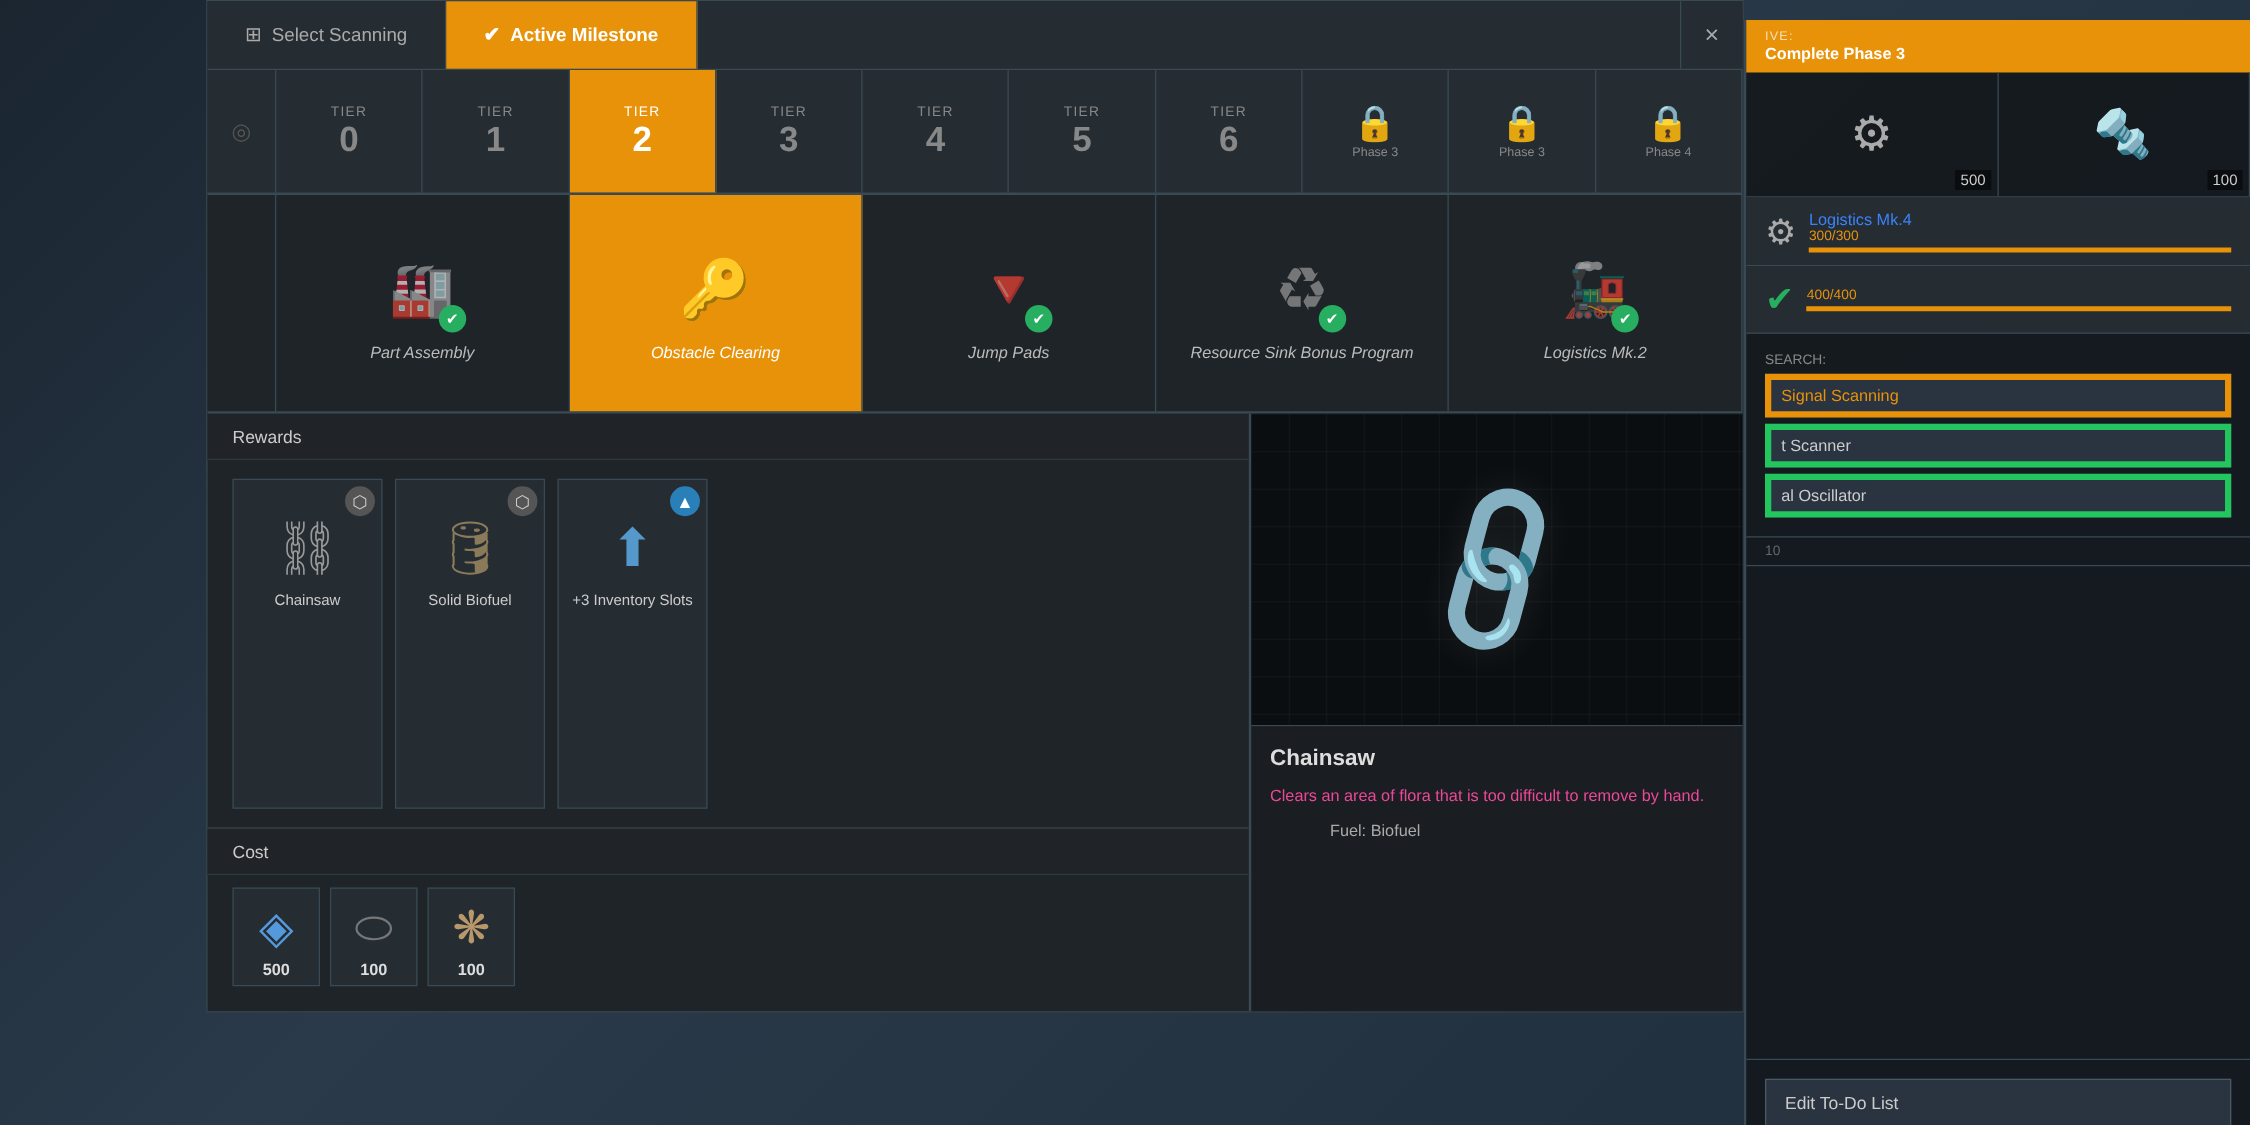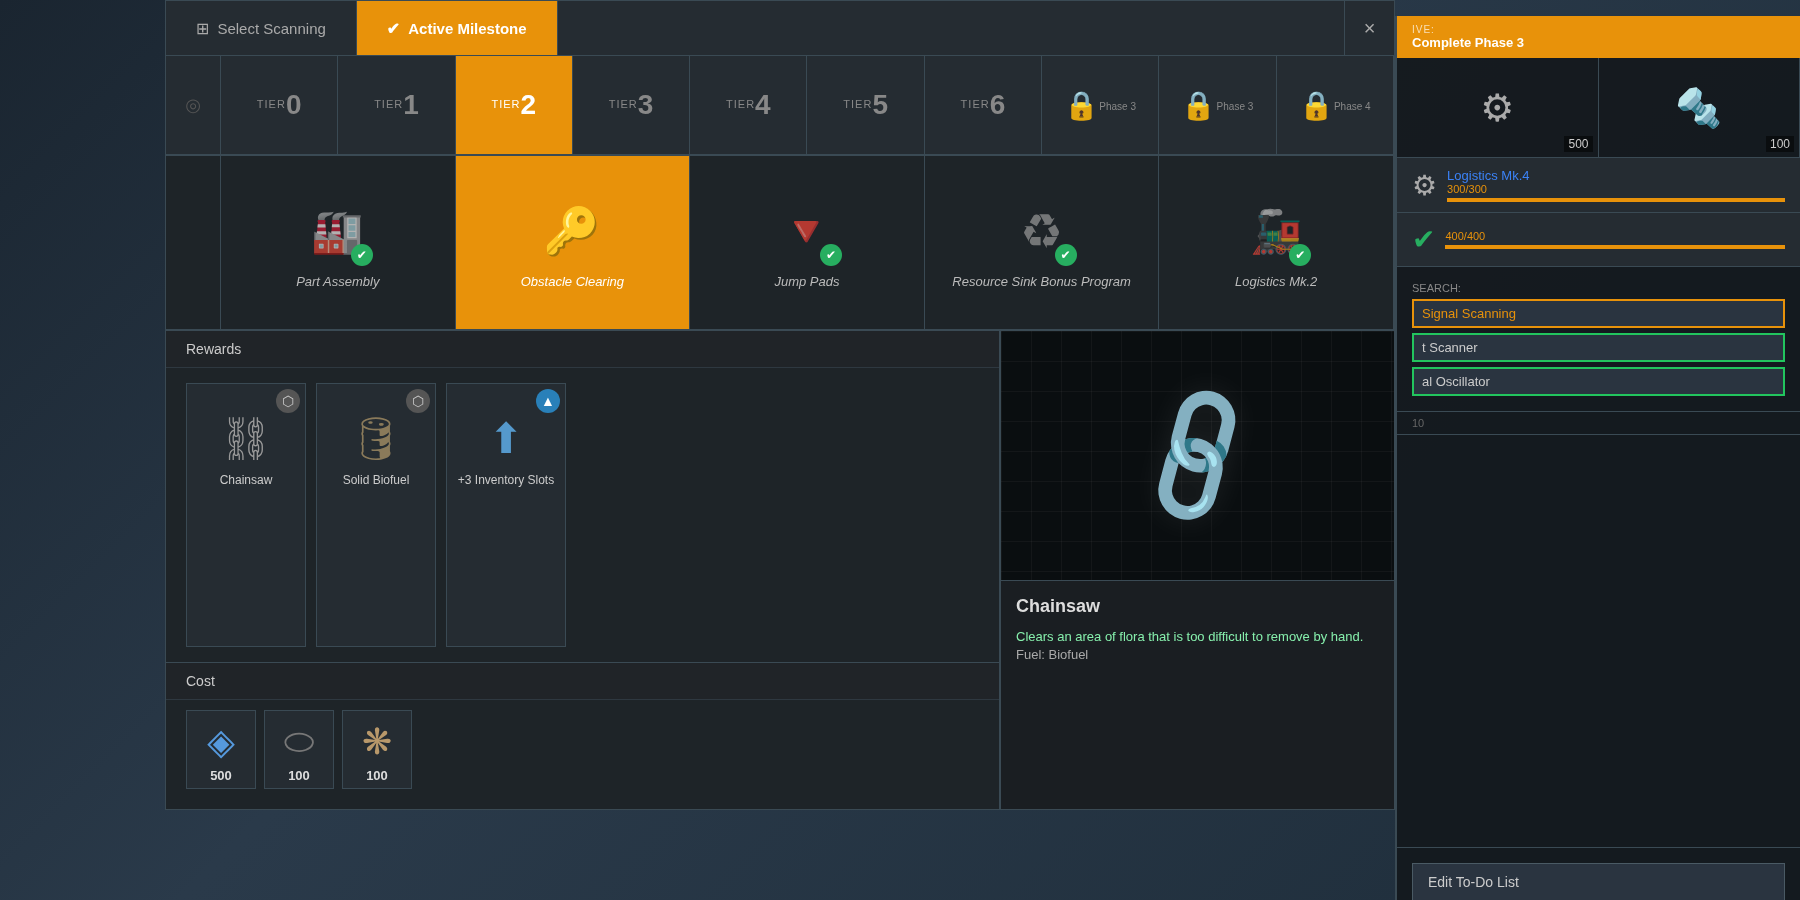--- a/index.html
+++ b/index.html
@@ -87,21 +87,21 @@
       align-items: center;
       justify-content: center;
       border-right: 1px solid #3a4a54;
       color: #666;
       font-size: 12px;
     }
 
     .tier-item {
       flex: 1;
       display: flex;
-      flex-direction: row;
+      flex-direction: column;
       align-items: center;
       justify-content: center;
       cursor: pointer;
       border-right: 1px solid #3a4a54;
       color: #888;
       transition: background 0.15s;
       position: relative;
     }
     .tier-item.active {
       background: #e8920a;
@@ -358,27 +358,29 @@
 
     .item-name {
       font-size: 18px;
       color: #ddd;
       margin-bottom: 10px;
       font-weight: bold;
     }
 
     .item-desc {
       font-size: 13px;
-      color: #86efac;
+      color: #ec4899;
       line-height: 1.5;
+      margin-bottom: 10px;
     }
 
     .item-fuel {
       font-size: 13px;
       color: #aaa;
+      margin-left: 48px;
     }
 
     
     .side-panel {
       position: absolute;
       right: 0;
       top: 16px;
       width: 405px;
       height: 900px;
       background: rgba(20,25,30,0.95);
@@ -468,21 +470,21 @@
       text-transform: uppercase;
     }
     .side-search-results {
       display: flex;
       flex-direction: column;
       gap: 5px;
     }
     .side-search-item {
       padding: 5px 8px;
       background: #2a3440;
-      border: 2px solid #22c55e;
+      border: 5px solid #22c55e;
       color: #ccc;
       font-size: 13px;
       cursor: pointer;
     }
     .side-search-item.active {
       border-color: #e8920a;
       color: #e8920a;
     }
 
     .side-todo {

